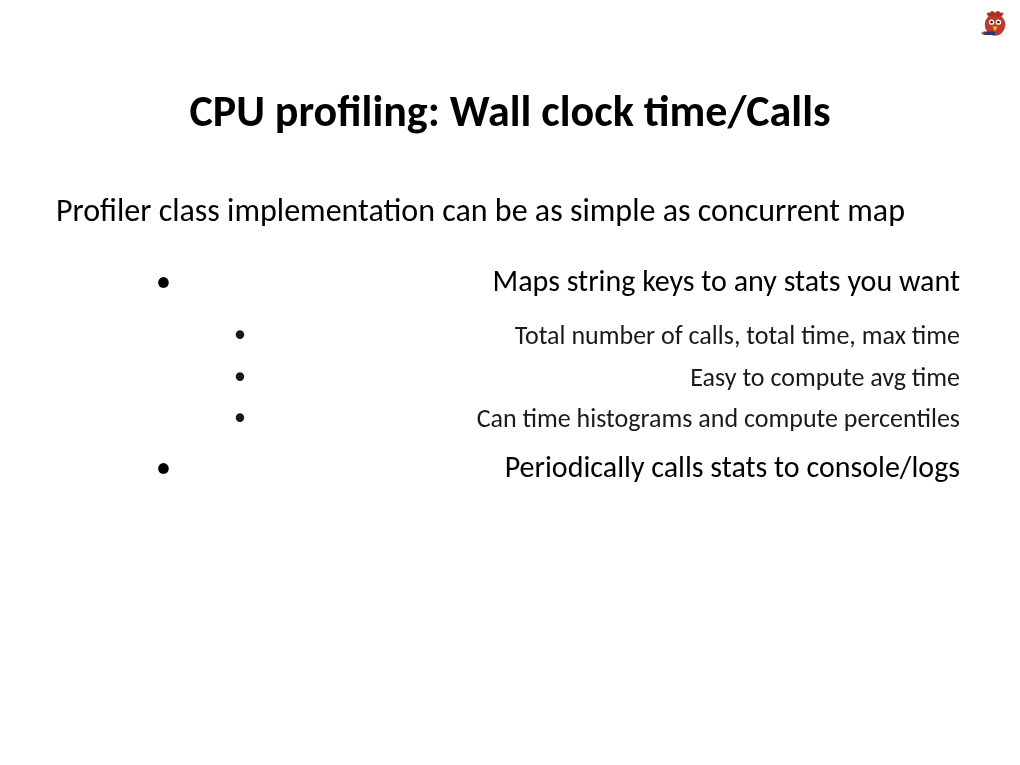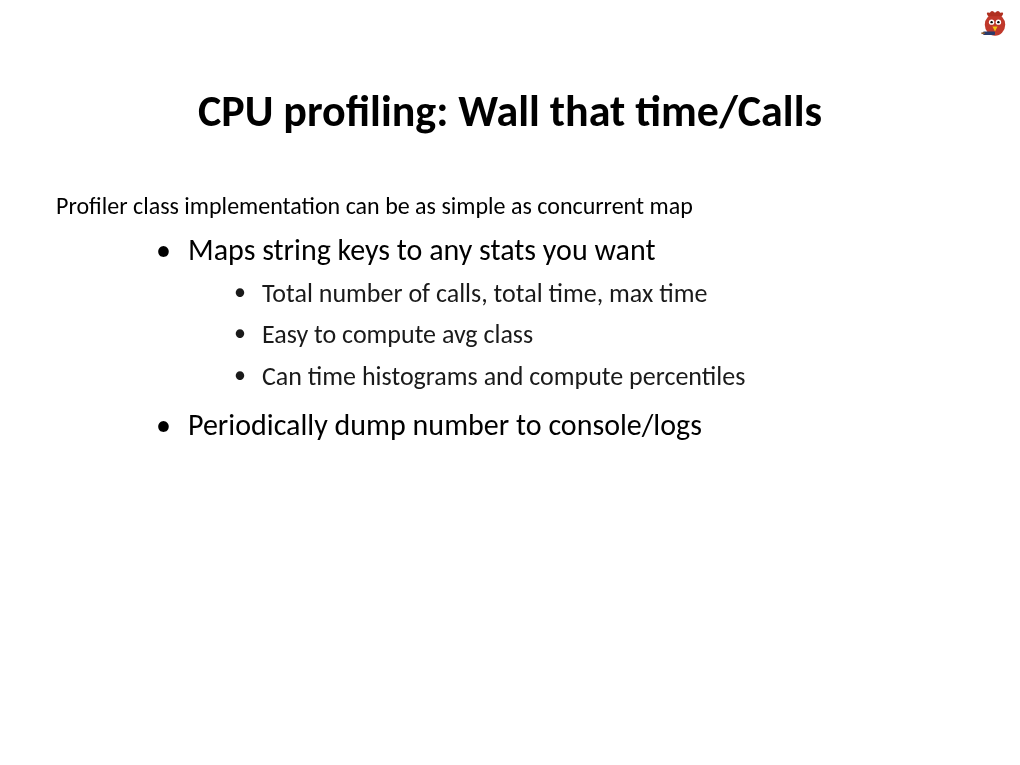--- a/index.html
+++ b/index.html
@@ -36,51 +36,52 @@
     line-height: 1.1;
     letter-spacing: 0px;
   }
   .body {
     position: absolute;
     top: 190px;
     left: 56px;
     right: 60px;
   }
   .para {
-    font-size: 24px;
+    font-size: 32px;
     line-height: 1.3;
-    margin: 0 0 8px 0;
+    margin: 0 0 28px 0;
     text-indent: -42px;
     padding-left: 42px;
   }
   ul {
     margin: 0;
     padding: 0;
     list-style: none;
   }
   ul.level1 {
     margin-left: 100px;
   }
   ul.level1 > li {
     font-size: 30px;
     line-height: 1.38;
     position: relative;
     padding-left: 32px;
     margin-bottom: 8px;
+    text-align: right;
   }
   ul.level1 > li::before {
     content: "•";
     position: absolute;
     left: 0;
     top: 0;
     font-size: 30px;
   }
   ul.level2 {
     margin-left: 46px;
-    margin-top: 4px;
+    margin-top: 16px;
   }
   ul.level2 > li {
     font-size: 26px;
     line-height: 1.45;
     position: relative;
     padding-left: 28px;
     margin-bottom: 4px;
     color: #1a1a1a;
   }
   ul.level2 > li::before {
@@ -103,33 +104,33 @@
       <circle cx="16" cy="19" r="3.2" fill="#ffffff"></circle>
       <circle cx="24" cy="19" r="3.2" fill="#ffffff"></circle>
       <circle cx="16" cy="19" r="1.4" fill="#000000"></circle>
       <circle cx="24" cy="19" r="1.4" fill="#000000"></circle>
       <path d="M17 24 L23 24 L20 30 Z" fill="#f1c40f"></path>
       <rect x="6" y="30" width="14" height="4" rx="1" fill="#2a3a6a"></rect>
       <rect x="4" y="31" width="4" height="2" fill="#8a5a2a"></rect>
     </svg>
   </div>
 
-  <h1 class="title">CPU profiling: Wall that time/Calls</h1>
+  <h1 class="title">CPU profiling: Wall clock time/Calls</h1>
 
   <div class="body">
     <p class="para">Profiler class implementation can be as simple as concurrent map</p>
 
     <ul class="level1">
       <li>
         <span>Maps string keys to any stats you want</span>
         <ul class="level2">
           <li><span>Total number of calls, total time, max time</span></li>
-          <li><span>Easy to compute avg class</span></li>
+          <li><span>Easy to compute avg time</span></li>
           <li><span>Can time histograms and compute percentiles</span></li>
         </ul>
       </li>
       <li>
-        <span>Periodically dump number to console/logs</span>
+        <span>Periodically calls stats to console/logs</span>
       </li>
     </ul>
   </div>
 
 </div>
 
 </body></html>

